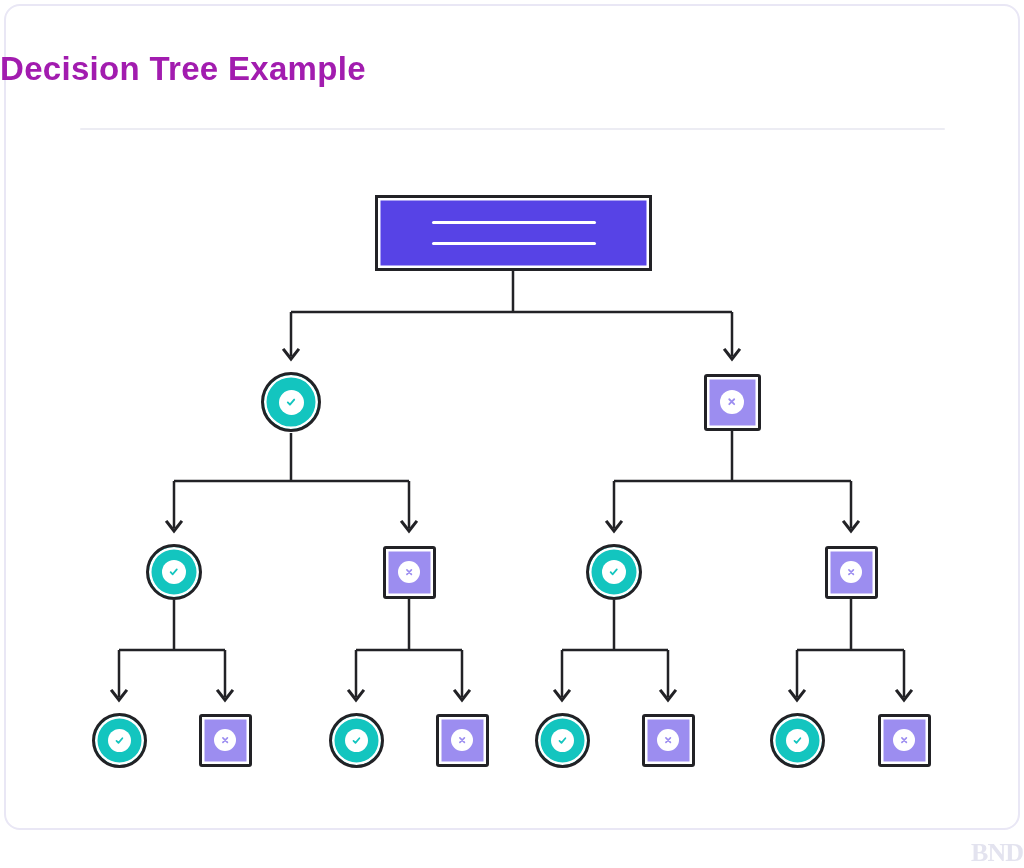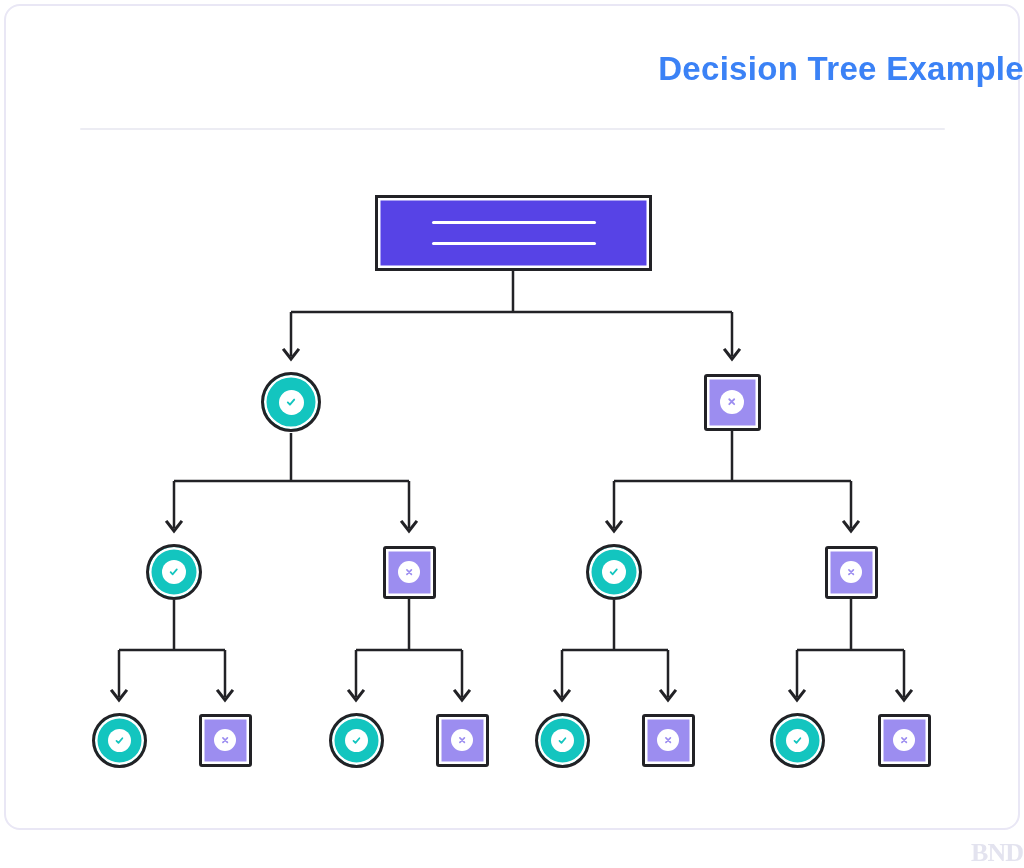--- a/index.html
+++ b/index.html
@@ -14,22 +14,22 @@
   *{margin:0;padding:0;box-sizing:border-box;}
   html,body{width:1024px;height:868px;background:#ffffff;overflow:hidden;
     font-family:"Liberation Sans", sans-serif;}
   #stage{position:relative;width:1024px;height:868px;}
 
   
   #card{position:absolute;left:4px;top:4px;width:1016px;height:826px;
     background:#ffffff;border:2px solid var(--card-border);border-radius:16px;}
 
   
-  #page-title{position:absolute;left:0;top:50px;width:1024px;text-align:right;
-    font-size:33px;font-weight:700;color:#3b82f6;letter-spacing:.3px;}
+  #page-title{position:absolute;left:0;top:50px;width:1024px;text-align:left;
+    font-size:33px;font-weight:700;color:#a21caf;letter-spacing:.3px;}
 
   #title-divider{position:absolute;left:80px;top:128px;width:865px;height:2px;
     background:var(--divider);border-radius:1px;}
 
   
   #connectors{position:absolute;left:0;top:0;}
   #connectors .stem{stroke:var(--outline);stroke-width:2.5;fill:none;}
   #connectors .chevron{stroke:var(--outline);stroke-width:3;fill:none;
     stroke-linecap:square;stroke-linejoin:miter;}
 

